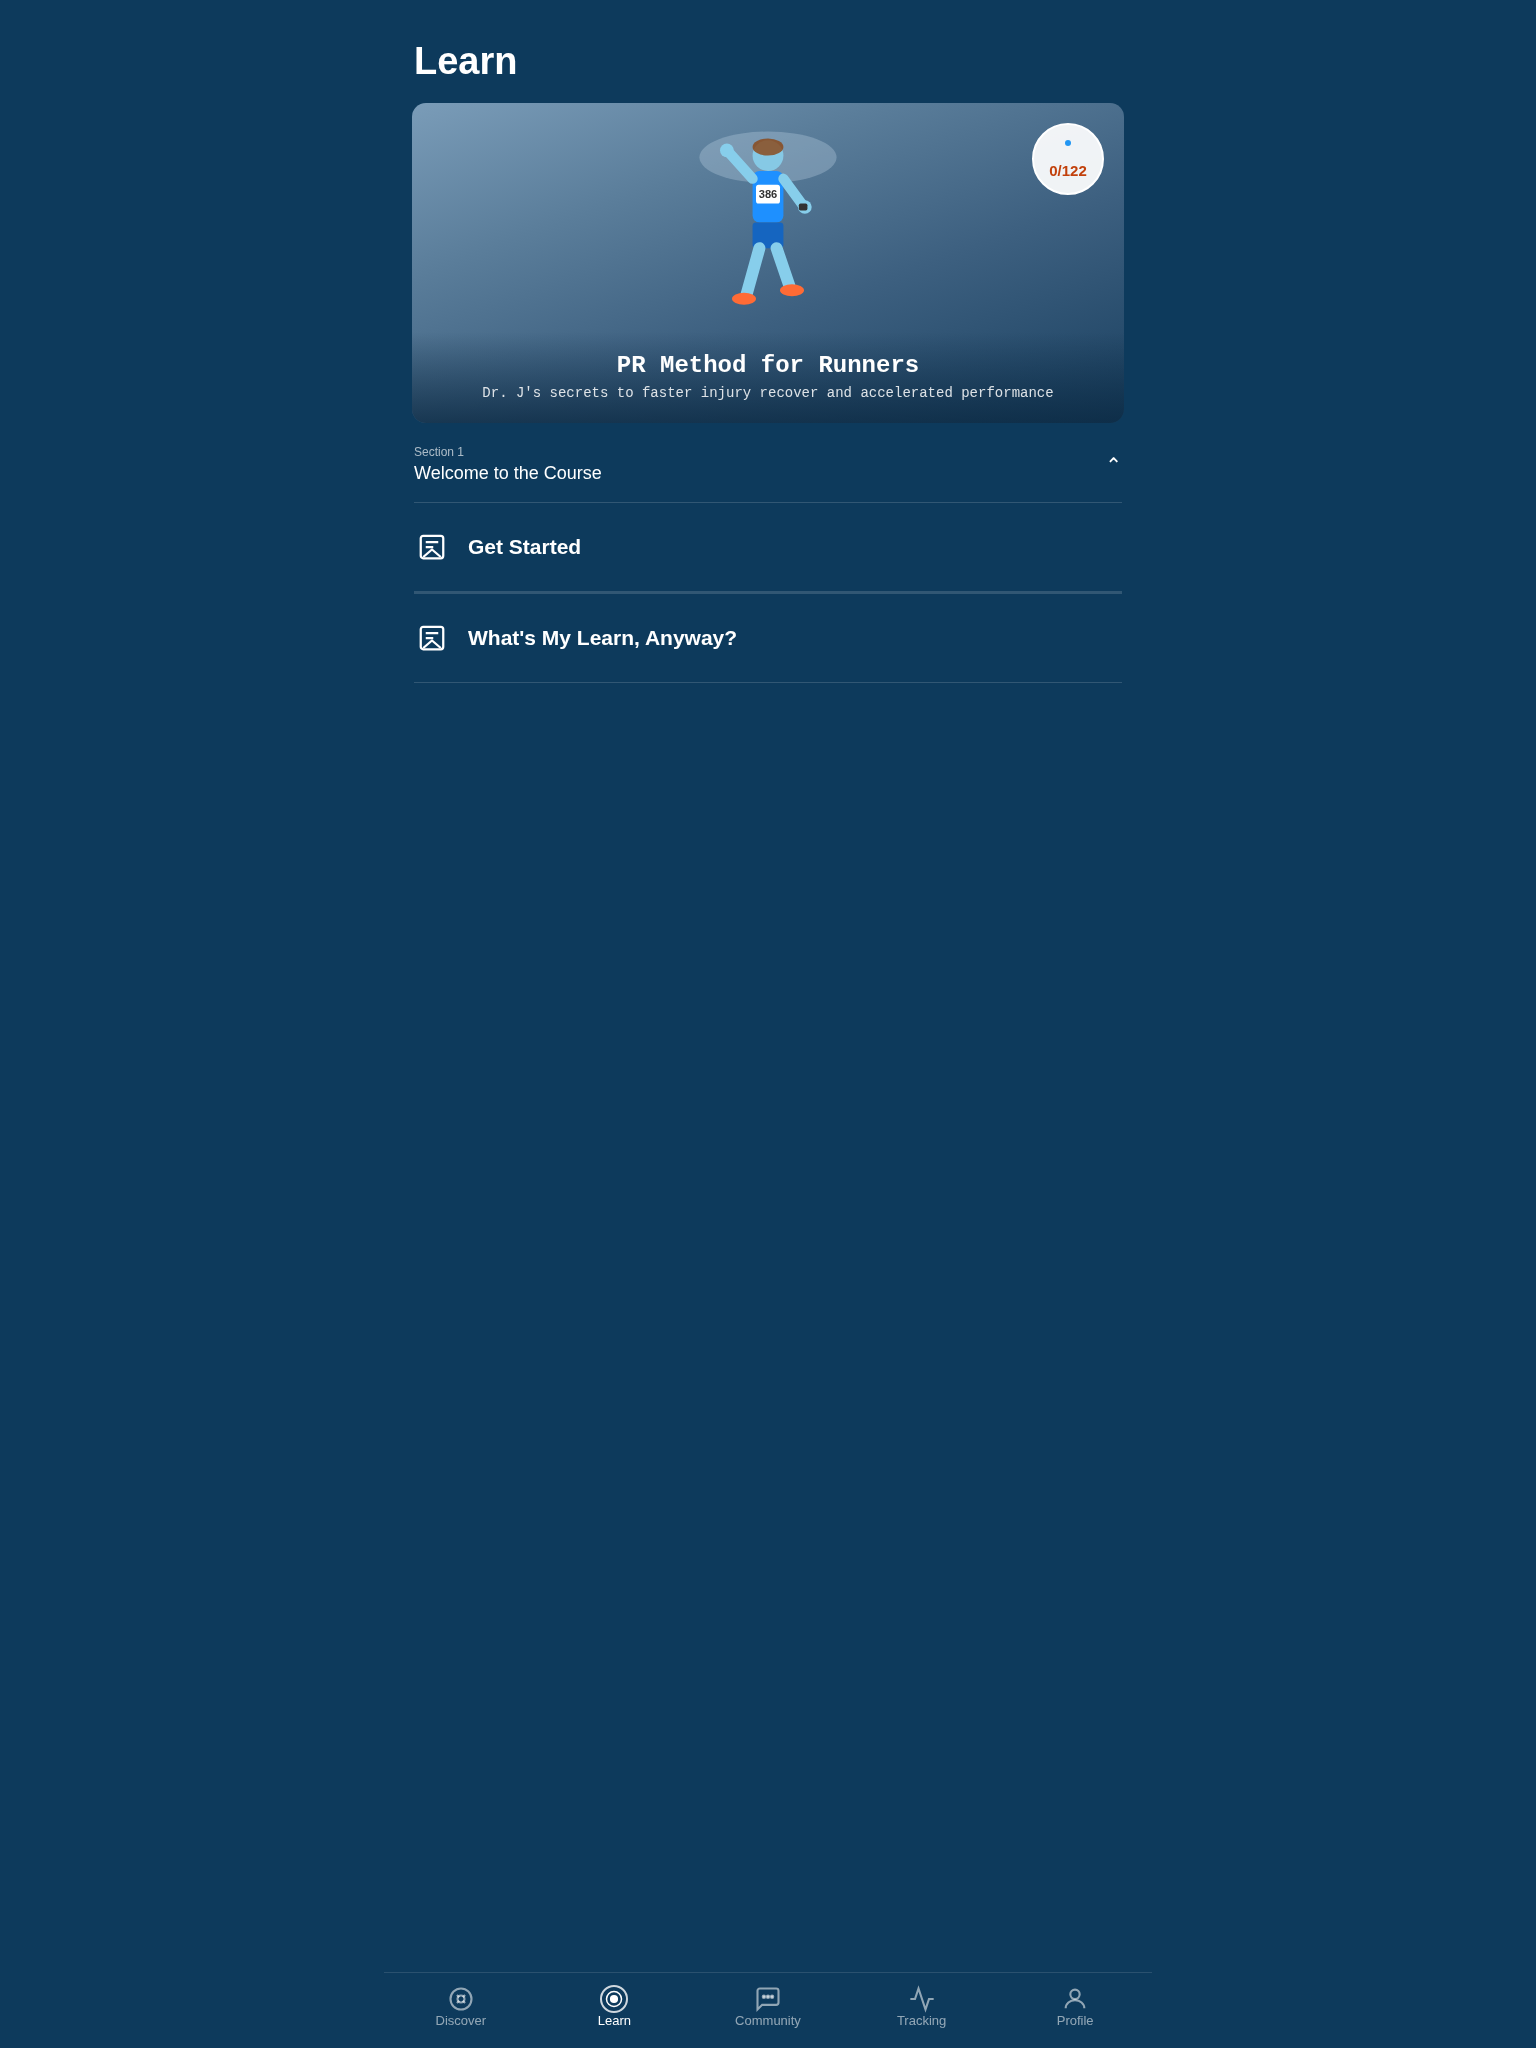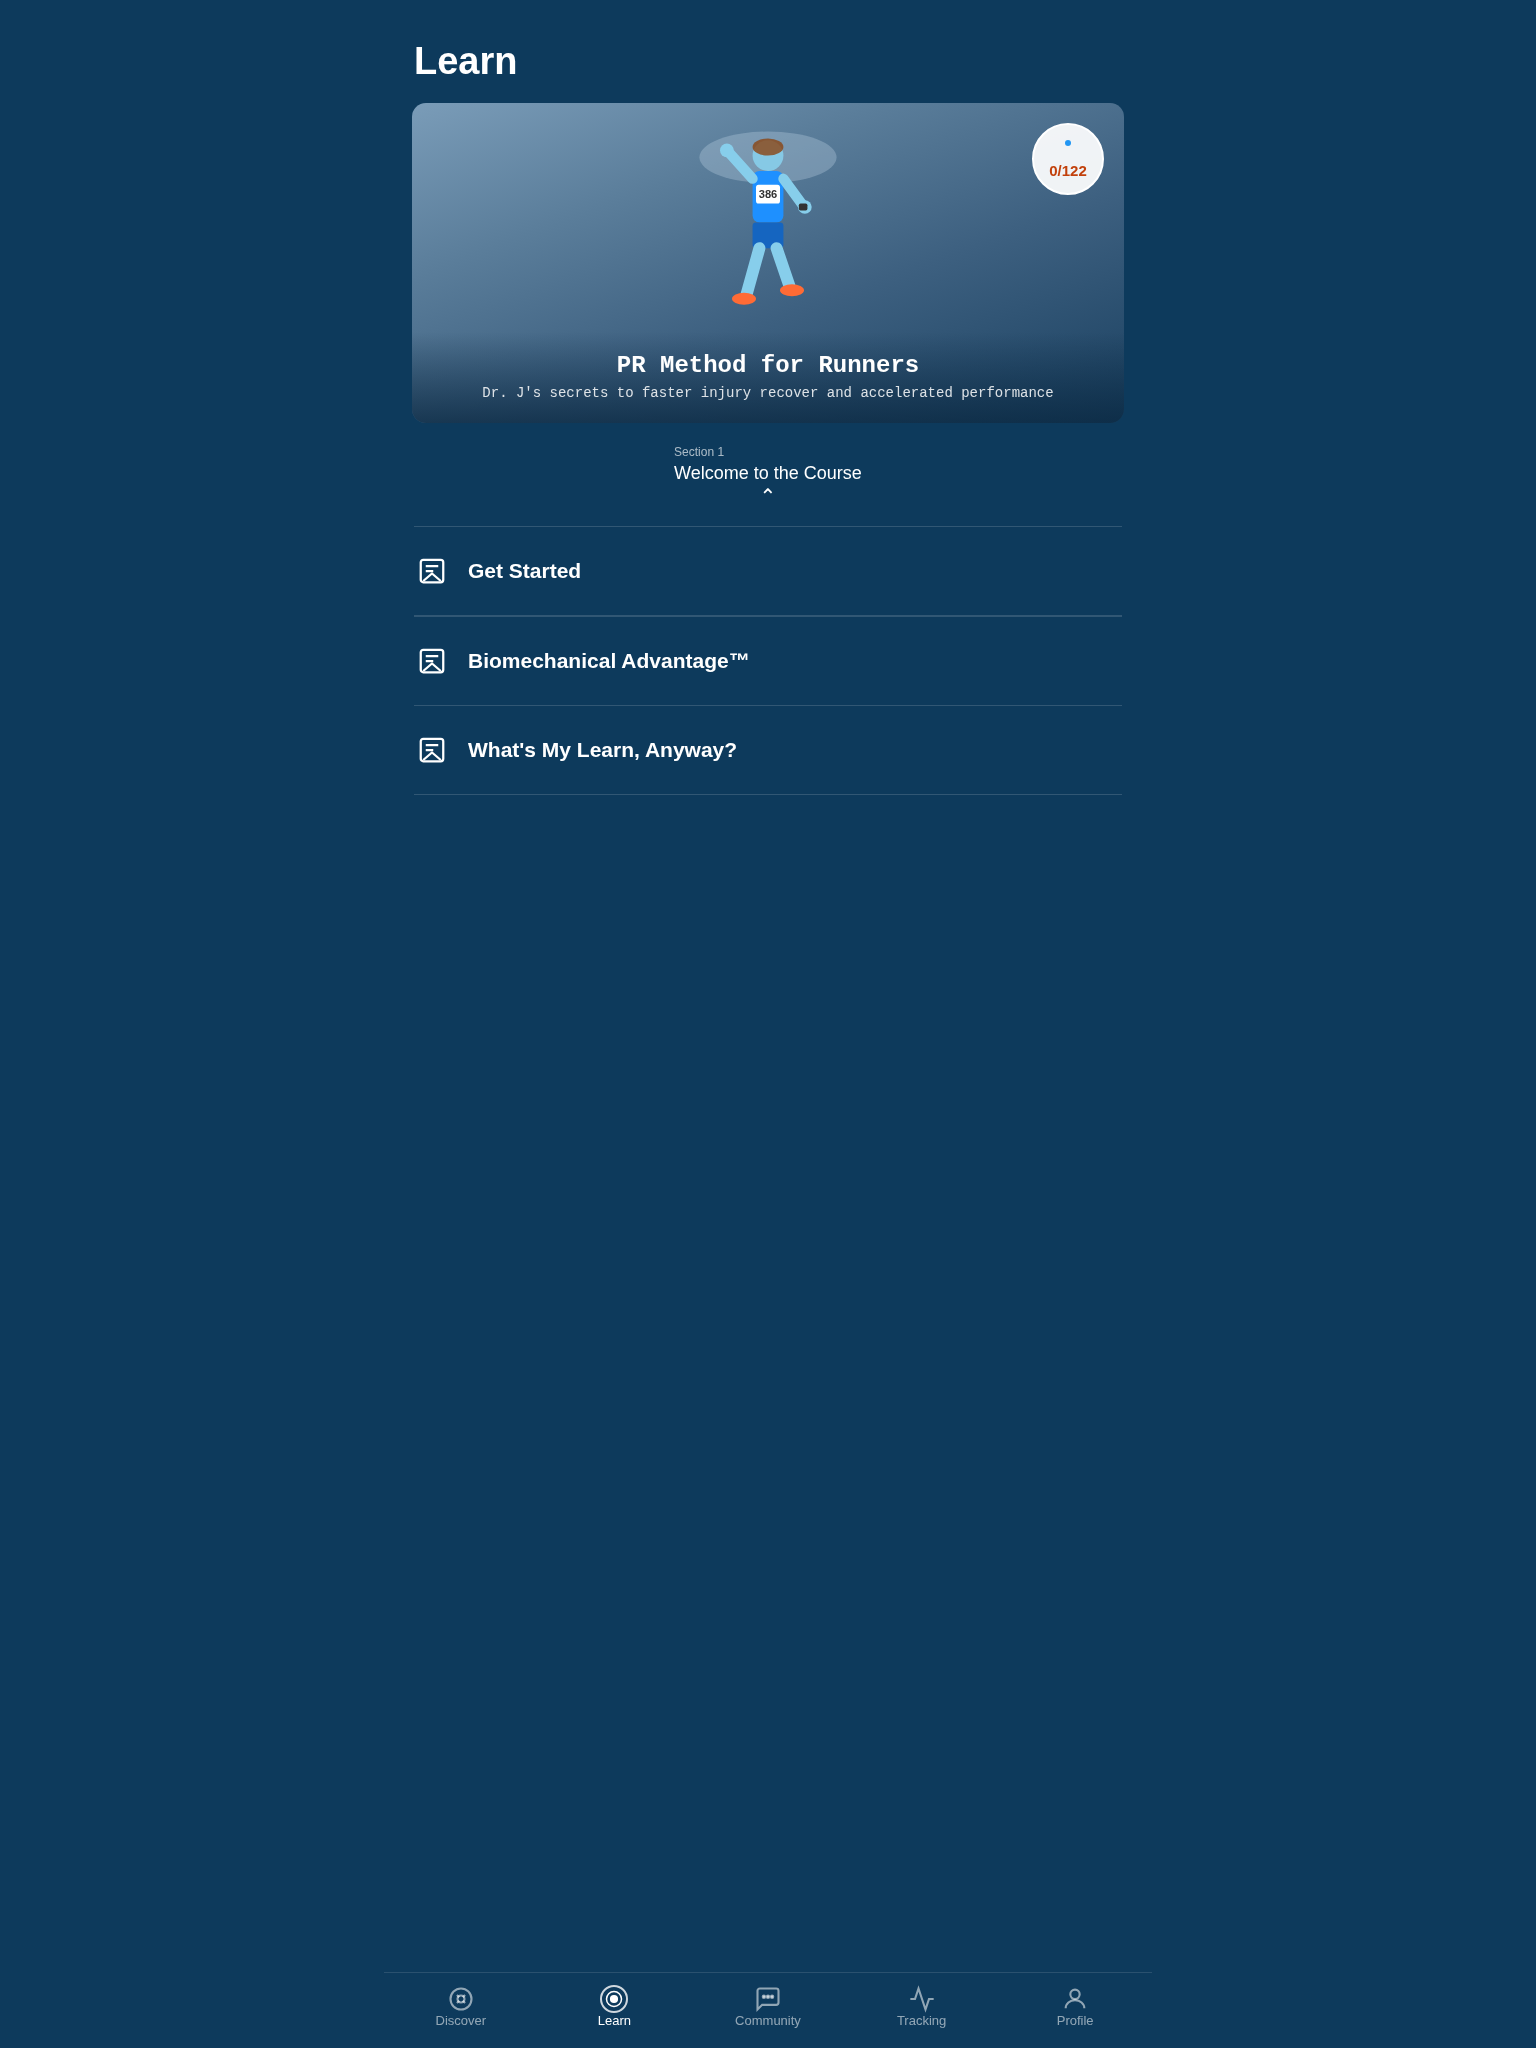--- a/index.html
+++ b/index.html
@@ -94,21 +94,20 @@
       font-weight: 400;
     }
 
     
     .section-header {
       padding: 22px 30px 18px;
       display: flex;
       align-items: center;
       justify-content: space-between;
       cursor: pointer;
-      flex-direction: column;
     }
 
     .section-label {
       font-size: 12px;
       color: rgba(255,255,255,0.65);
       margin-bottom: 4px;
     }
 
     .section-title {
       font-size: 18px;
@@ -309,30 +308,20 @@
       </svg>
     </div>
     <span class="lesson-title">Get Started</span>
   </div>
 
   <div class="divider"></div>
 
 
   <div class="divider"></div>
 
-  <div class="lesson-item">
-    <div class="lesson-icon">
-      <svg viewBox="0 0 24 24" xmlns="http://www.w3.org/2000/svg">
-        <rect x="3" y="3" width="18" height="18" rx="2"></rect>
-        <path d="M7 8h10M7 12h6"></path>
-        <path d="M5 20 L12 14 L19 20" stroke-linejoin="round"></path>
-      </svg>
-    </div>
-    <span class="lesson-title">Biomechanical Advantage™</span>
-  </div>
 
   <div class="divider"></div>
 
   <div class="lesson-item">
     <div class="lesson-icon">
       <svg viewBox="0 0 24 24" xmlns="http://www.w3.org/2000/svg">
         <rect x="3" y="3" width="18" height="18" rx="2"></rect>
         <path d="M7 8h10M7 12h6"></path>
         <path d="M5 20 L12 14 L19 20" stroke-linejoin="round"></path>
       </svg>

